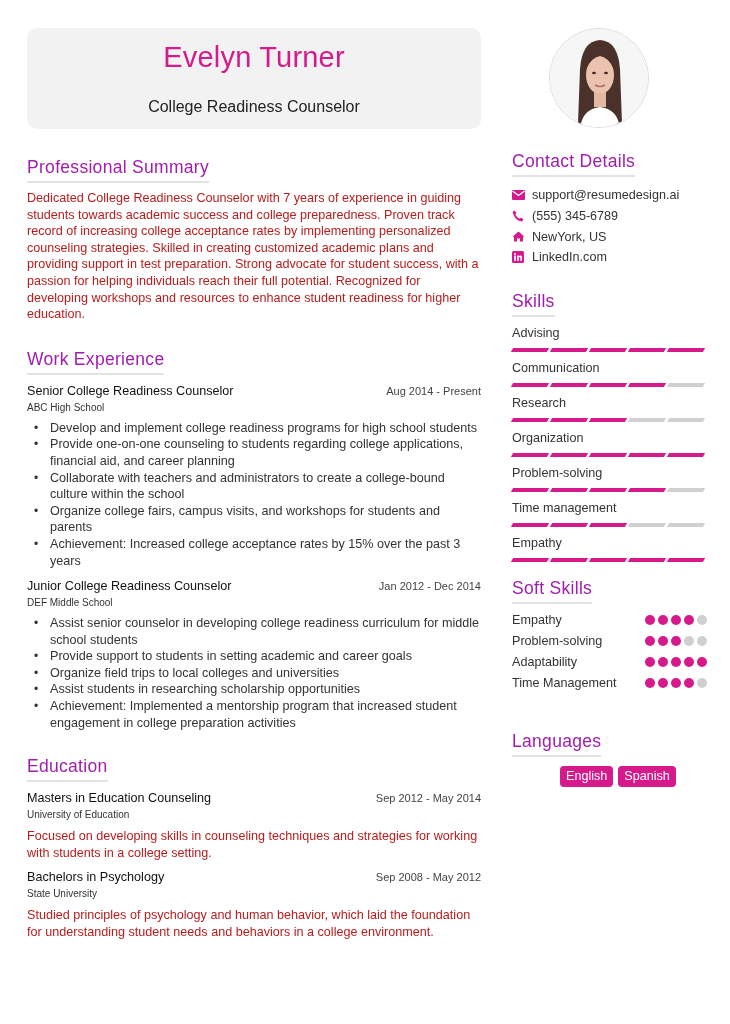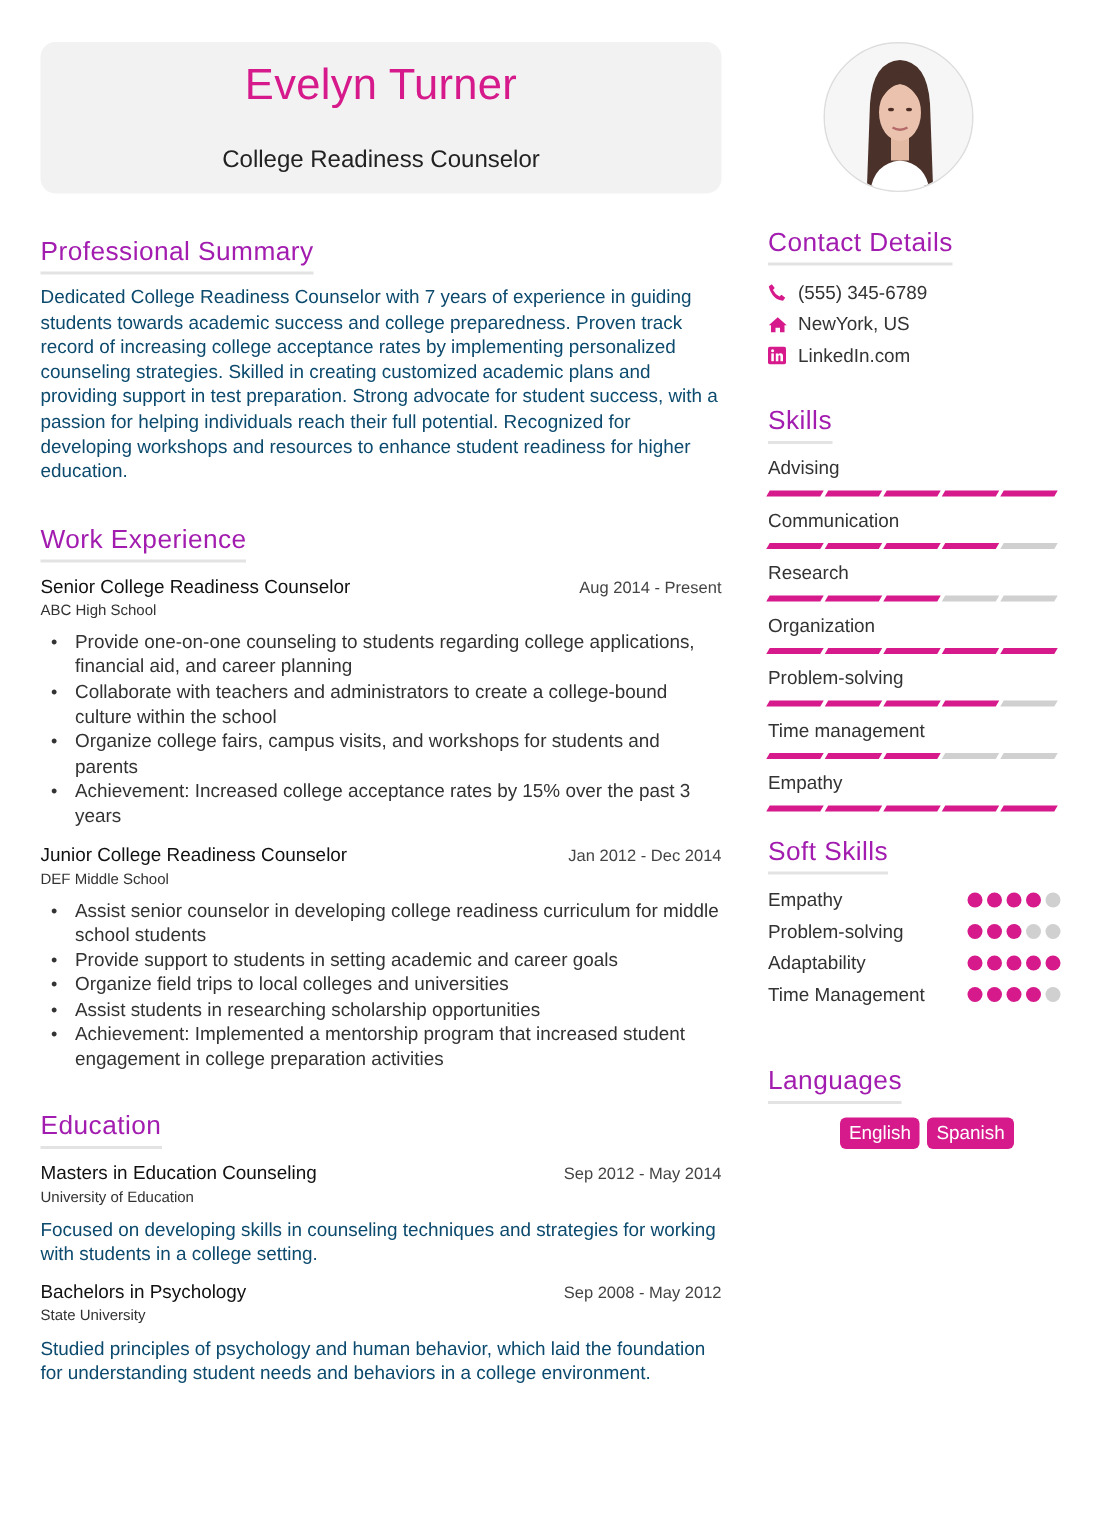--- a/index.html
+++ b/index.html
@@ -19,21 +19,21 @@
     border-radius: 50%; border: 1px solid #dddddd; background: #f7f7f7; overflow: hidden;
   }
 
   .left { position: absolute; left: 27px; top: 156px; width: 454px; }
   .right { position: absolute; left: 512px; top: 150px; width: 195px; }
 
   .sec-title {
     display: inline-block; font-size: 17.5px; color: #a21caf; font-weight: 500;
     padding-bottom: 3px; border-bottom: 2px solid #e3e3e3; letter-spacing: 0.3px; line-height: 22px;
   }
-  .p { font-size: 12.6px; line-height: 16.6px; color: #0c4a6e; }
+  .p { font-size: 12.6px; line-height: 16.6px; color: #b91c1c; }
   .summary { margin-top: 7px; }
 
   .job { margin-top: 8px; }
   .job-head { display: flex; justify-content: space-between; align-items: baseline; gap: 28px; }
   .job-title { font-size: 12.6px; color: #111; font-weight: 500; line-height: 17px; }
   .job-date { font-size: 11px; color: #444; }
   .org { font-size: 10px; color: #333; line-height: 16px; }
   ul.bullets { list-style: none; margin-top: 4px; }
   ul.bullets li { position: relative; padding-left: 23px; font-size: 12.6px; line-height: 16.6px; color: #333; }
   ul.bullets li::before { content: "•"; position: absolute; left: 7px; top: 0; color: #333; font-size: 12px; }
@@ -89,20 +89,21 @@
   <section style="margin-top:25px;">
     <div class="sec-title">Work Experience</div>
 
     <div class="job">
       <div class="job-head">
         <span class="job-title">Senior College Readiness Counselor</span>
         <span class="job-date">Aug 2014 - Present</span>
       </div>
       <div class="org">ABC High School</div>
       <ul class="bullets">
+        <li>Develop and implement college readiness programs for high school students</li>
         <li>Provide one-on-one counseling to students regarding college applications, financial aid, and career planning</li>
         <li>Collaborate with teachers and administrators to create a college-bound culture within the school</li>
         <li>Organize college fairs, campus visits, and workshops for students and parents</li>
         <li>Achievement: Increased college acceptance rates by 15% over the past 3 years</li>
       </ul>
     </div>
 
     <div class="job" style="margin-top:9px;">
       <div class="job-head">
         <span class="job-title">Junior College Readiness Counselor</span>
@@ -139,20 +140,29 @@
       <div class="org">State University</div>
       <p class="p edu-desc">Studied principles of psychology and human behavior, which laid the foundation for understanding student needs and behaviors in a college environment.</p>
     </div>
   </section>
 </div>
 
 <div class="right">
   <section>
     <div class="sec-title">Contact Details</div>
     <div class="contact-list">
+      <div class="contact-item">
+        <span class="ic">
+          <svg width="13" height="10" viewBox="0 0 13 10">
+              <rect x="0" y="0" width="13" height="10" rx="1" fill="#d6198b"></rect>
+              <path d="M0.5 1 L6.5 5.5 L12.5 1" stroke="#fff" stroke-width="1.3" fill="none"></path>
+            </svg>
+        </span>
+        <span>support@resumedesign.ai</span>
+      </div>
       <div class="contact-item">
         <span class="ic">
           <svg width="12" height="12" viewBox="0 0 12 12">
               <path d="M2.5 0.5 L4.5 3 L3.3 4.4 Q4.7 7.3 7.6 8.7 L9 7.5 L11.5 9.5 L10 11.5 Q3 11 0.5 2 Z" fill="#d6198b"></path>
             </svg>
         </span>
         <span>(555) 345-6789</span>
       </div>
       <div class="contact-item">
         <span class="ic">

